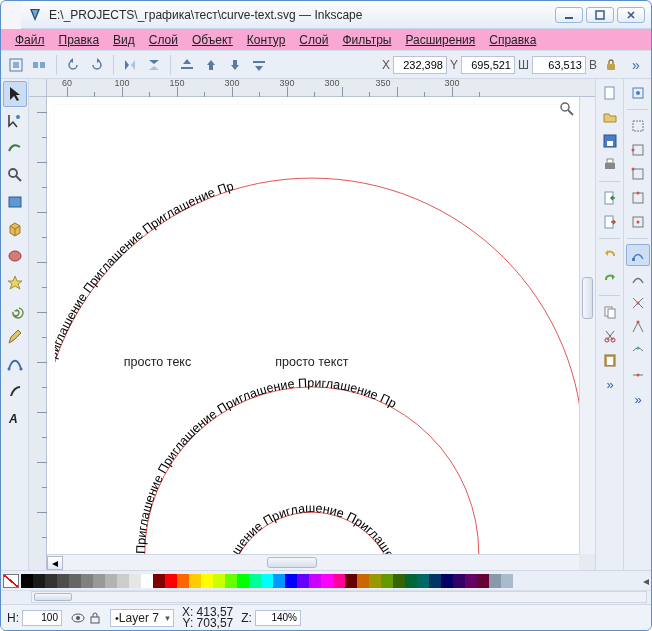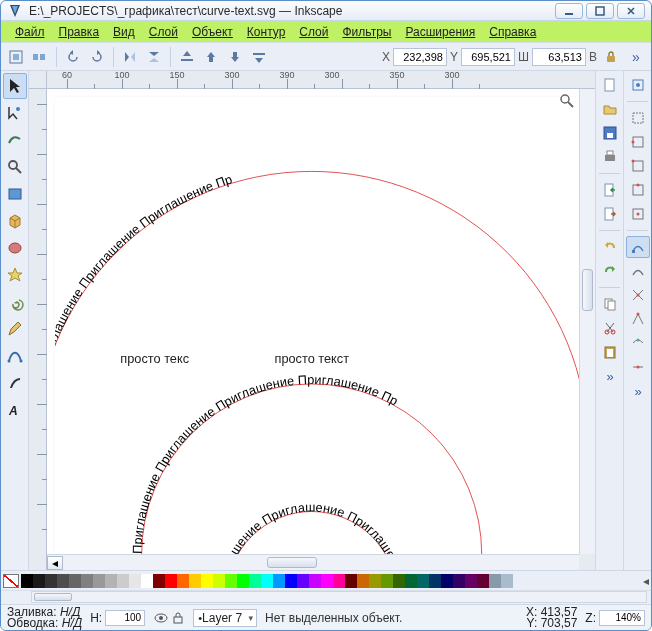--- a/index.html
+++ b/index.html
@@ -1,24 +1,24 @@
 <!DOCTYPE html>
 <html><head>
 <meta charset="utf-8">
 <style>
   * { box-sizing: border-box; margin: 0; padding: 0; font-family: "Segoe UI", Tahoma, sans-serif; font-size: 12px; }
   body { background: #fff; }
   .window { width: 652px; height: 631px; border: 1px solid #5a8ecb; border-radius: 6px; background: #f4f6fb; display: flex; flex-direction: column; position: relative; overflow: hidden; }
-  .titlebar { height: 20px; background: linear-gradient(#fdfdfe, #e6edf7); border-bottom: 1px solid #c7d6ea; display: flex; align-items: center; padding: 0 6px; border-radius: 6px 6px 0 0; }
+  .titlebar { height: 28px; background: linear-gradient(#fdfdfe, #e6edf7); border-bottom: 1px solid #c7d6ea; display: flex; align-items: center; padding: 0 6px; border-radius: 6px 6px 0 0; margin-left: 20px; }
   .titlebar .app-icon { width: 16px; height: 16px; margin-right: 6px; }
   .titlebar .title { flex: 1; color: #2a2a2a; font-size: 12px; white-space: nowrap; overflow: hidden; }
   .titlebar .win-btns { display: flex; gap: 3px; }
   .titlebar .win-btn { width: 28px; height: 16px; border: 1px solid #9bb7da; border-radius: 3px; background: linear-gradient(#fff,#e4edf8); display: flex; align-items: center; justify-content: center; cursor: pointer; }
   .titlebar .win-btn svg { width: 10px; height: 10px; }
-  .menubar { height: 22px; display: flex; align-items: center; padding: 0 8px; gap: 2px; background: #bef264; border-bottom: 1px solid #d7dfeb; }
+  .menubar { height: 22px; display: flex; align-items: center; padding: 0 8px; gap: 2px; background: #f9a8d4; border-bottom: 1px solid #d7dfeb; }
   .menubar .menu-item { padding: 2px 6px; cursor: pointer; color: #222; }
   .menubar .menu-item u { text-decoration: underline; }
   .toolbar1 { height: 28px; display: flex; align-items: center; padding: 0 4px; background: #eaeef6; border-bottom: 1px solid #d0d8e6; gap: 2px; }
   .tbtn { width: 22px; height: 22px; display:flex; align-items:center; justify-content:center; border-radius:2px; cursor:pointer; }
   .sep { width:1px; height:20px; background:#c6d1e2; margin:0 3px; }
   .coord-group { display:flex; align-items:center; gap:3px; margin-left:auto; }
   .coord-label { color:#555; }
   .coord-input { width:54px; height:18px; border:1px solid #b7c3d6; background:#fff; text-align:right; padding-right:3px; font-size:11px; }
   .main-row { flex:1; display:flex; overflow:hidden; }
   .toolbox { width:28px; background:#eaeef6; border-right:1px solid #d0d8e6; display:flex; flex-direction:column; padding:2px; gap:1px; }
@@ -279,21 +279,21 @@
           <div class="tick small" style="left: 212px;"></div>
           <div class="lbl" style="left: 185px;">300</div>
           <div class="tick" style="left: 240px;"></div>
           <div class="tick small" style="left: 267px;"></div>
           <div class="lbl" style="left: 240px;">390</div>
           <div class="tick" style="left: 295px;"></div>
           <div class="tick small" style="left: 322px;"></div>
           <div class="lbl" style="left: 285px;">300</div>
           <div class="tick" style="left: 350px;"></div>
           <div class="tick small" style="left: 377px;"></div>
-          <div class="lbl" style="left: 350px;">350</div>
+          <div class="lbl" style="left: 336px;">350</div>
           <div class="tick" style="left: 405px;"></div>
           <div class="tick small" style="left: 432px;"></div>
           <div class="lbl" style="left: 405px;">300</div>
         </div>
       <div class="ruler-v" id="ruler-v">
           <div class="tick" style="top: 15px;"></div>
           <div class="tick small" style="top: 40px;"></div>
           <div class="tick" style="top: 65px;"></div>
           <div class="tick small" style="top: 90px;"></div>
           <div class="tick" style="top: 115px;"></div>
@@ -544,44 +544,39 @@
       </div>
     <span style="margin-left:auto; cursor:pointer; color:#555;">◂</span>
   </div>
   <div style="height:14px; background:#eaeef6; border-top:1px solid #d7dfeb;">
     <div class="pscroll">
         <div class="pthumb"></div>
       </div>
   </div>
 
   <div class="statusbar">
-    <div class="stack">
-      <span><span>Заливка:</span> <i>Н/Д</i></span>
-      <span><span>Обводка:</span> <i>Н/Д</i></span>
-    </div>
     <div class="field">
       <span>Н:</span>
       <input class="numbox" value="100" style="">
     </div>
     <div class="eye-lock">
       <span>
           <svg width="16" height="14">
             <ellipse cx="8" cy="7" rx="6" ry="4" fill="none" stroke="#555"></ellipse>
             <circle cx="8" cy="7" r="2" fill="#555"></circle>
           </svg>
         </span>
       <span>
           <svg width="14" height="14">
             <rect x="3" y="6" width="8" height="6" fill="none" stroke="#555"></rect>
             <path d="M5 6 V4 a2 2 0 0 1 4 0 V6" fill="none" stroke="#555"></path>
           </svg>
         </span>
     </div>
     <div class="layer-combo">• <span>Layer 7</span></div>
-    <div class="msg">Нет выделенных объект.</div>
     <div class="stack" style="text-align:right;">
       <span><span>X:</span> <span>413,57</span></span>
       <span><span>Y:</span> <span>703,57</span></span>
     </div>
     <div class="field">
       <span>Z:</span>
       <input class="numbox" style="width: 46px;" value="140%">
     </div>
   </div>
 

